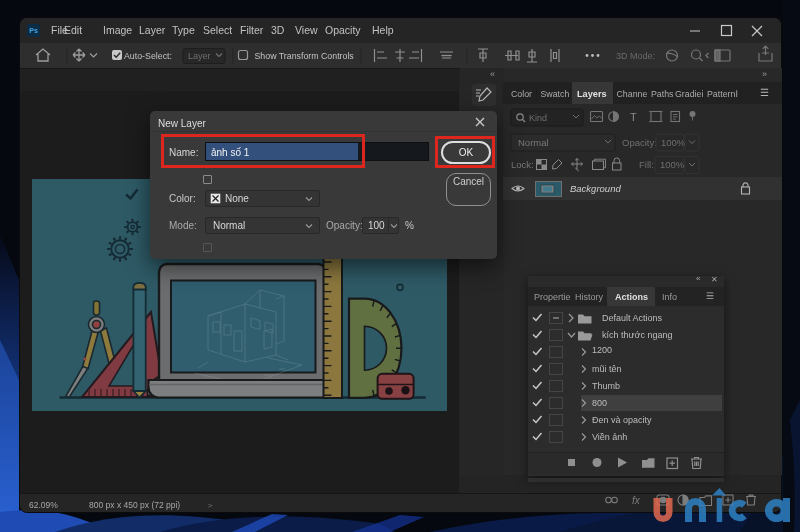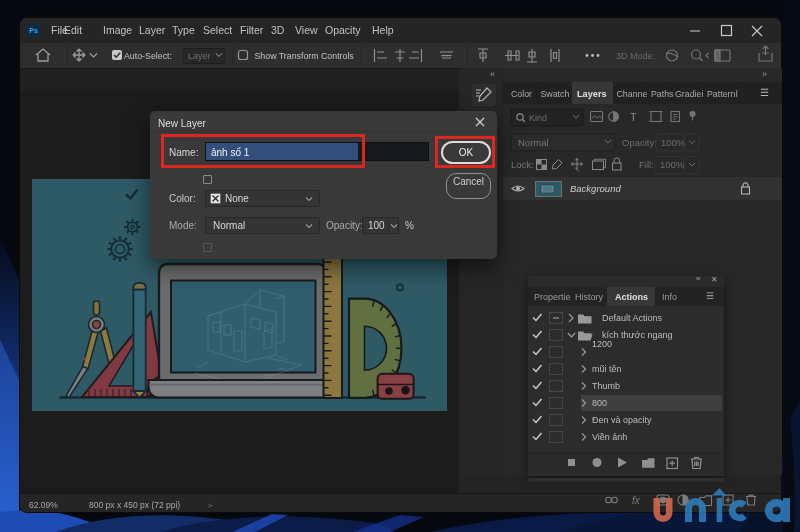--- a/index.html
+++ b/index.html
@@ -314,21 +314,21 @@
       <span class="abs" style="left:47px;top:5px;">History</span>
       <span class="abs" style="left:87px;top:5px;color:#e0e0e0;font-weight:bold;">Actions</span>
       <span class="abs" style="left:134px;top:5px;">Info</span>
       <span class="abs" style="left:178px;top:4px;font-size:9px;color:#b0b0b0;">☰</span>
     </div>
 
     <div id="actrows" class="abs" style="left:528px;top:306px;width:196px;height:146px;font-size:9px;color:#bdbdbd;">
       <div class="abs" style="left:53px;top:89px;width:141px;height:16px;background:#3f3f3f;"></div>
       <span class="abs" style="left:74px;top:7px;">Default Actions</span>
       <span class="abs" style="left:74px;top:24px;">kích thước ngang</span>
-      <span class="abs" style="left:64px;top:33px;">1200</span>
+      <span class="abs" style="left:64px;top:39px;">1200</span>
       <span class="abs" style="left:64px;top:58px;">mũi tên</span>
       <span class="abs" style="left:64px;top:75px;">Thumb</span>
       <span class="abs" style="left:64px;top:92px;">800</span>
       <span class="abs" style="left:64px;top:109px;">Đen và opacity</span>
       <span class="abs" style="left:64px;top:126px;">Viền ảnh</span>
       <svg class="abs" style="left:0;top:0;" width="196" height="146" viewBox="0 0 196 146">
         <g stroke="#c8c8c8" stroke-width="1.5" fill="none">
           <path d="M5 11.5 l3 3 l5.5 -6.5"></path>
             <path d="M5 28.5 l3 3 l5.5 -6.5"></path>
           <path d="M5 45.5 l3 3 l5.5 -6.5"></path>
@@ -434,21 +434,21 @@
     <span class="abs" style="left:218px;top:109px;color:#d8d8d8;">100</span>
     <div class="abs" style="left:238px;top:106px;width:11px;height:17px;border-left:1px solid #2a2a2a;"></div>
     <svg class="abs" style="left:240px;top:112px;" width="8" height="7" viewBox="0 0 8 7">
         <path d="M1 1.5 l3 3 l3 -3" stroke="#9a9a9a" fill="none" stroke-width="1.1"></path>
       </svg>
     <span class="abs" style="left:255px;top:109px;color:#c9c9c9;">%</span>
 
     <div class="abs" style="left:53px;top:132px;width:9px;height:9px;border:1px solid #565656;border-radius:1px;"></div>
 
     <div class="abs" style="left:291px;top:30px;width:50px;height:23px;border:2px solid #dedede;border-radius:12px;color:#ededed;text-align:center;line-height:19px;">OK</div>
-    <div class="abs" style="left:296px;top:62px;width:45px;height:26px;border:1.5px solid #909090;border-radius:10px;color:#cfcfcf;text-align:center;line-height:16px;">Cancel</div>
+    <div class="abs" style="left:296px;top:62px;width:45px;height:33px;border:1.5px solid #909090;border-radius:10px;color:#cfcfcf;text-align:center;line-height:16px;">Cancel</div>
 
     <div class="abs" style="left:11px;top:23px;width:204px;height:34px;border:3.5px solid #dc261e;"></div>
     <div class="abs" style="left:285px;top:25px;width:60px;height:32px;border:3.5px solid #dc261e;"></div>
   </div>
 
   <svg id="unica" class="abs" style="left:645px;top:470px;" width="155" height="62" viewBox="0 0 155 62">
     <g opacity="0.86" fill="none">
       <path d="M11.75 28 V42.5 A6.25 6.25 0 0 0 24.25 42.5 V28" stroke="#df6850" stroke-width="6.5"></path>
       <path d="M43.5 52 V38.5 A7 7 0 0 1 57.5 38.5 V52" stroke="#2e80c3" stroke-width="7"></path>
       <rect x="71.7" y="28" width="5.5" height="24" fill="#2e80c3"></rect>

